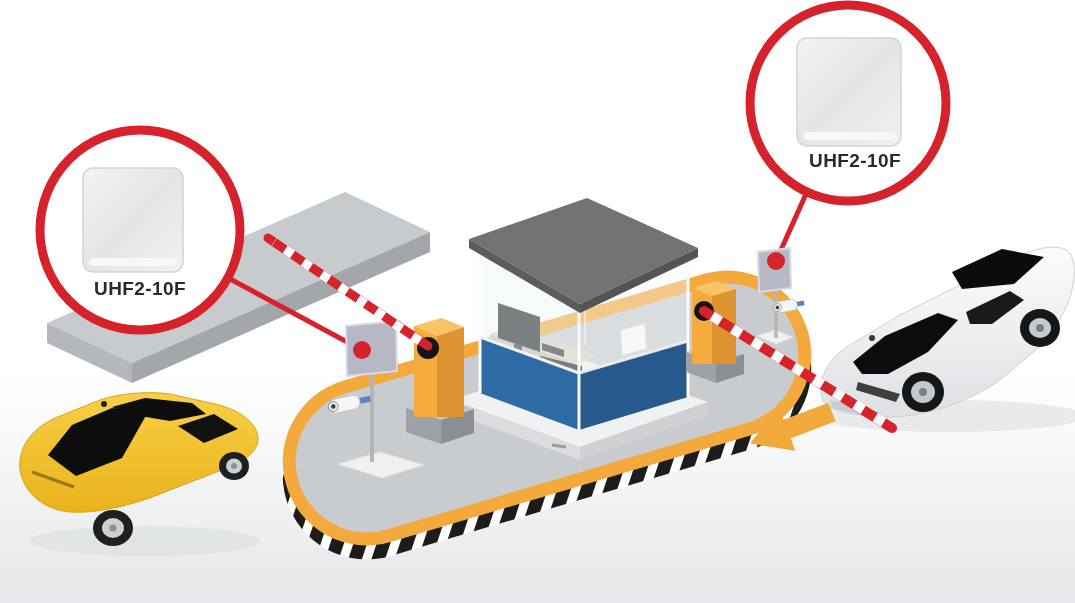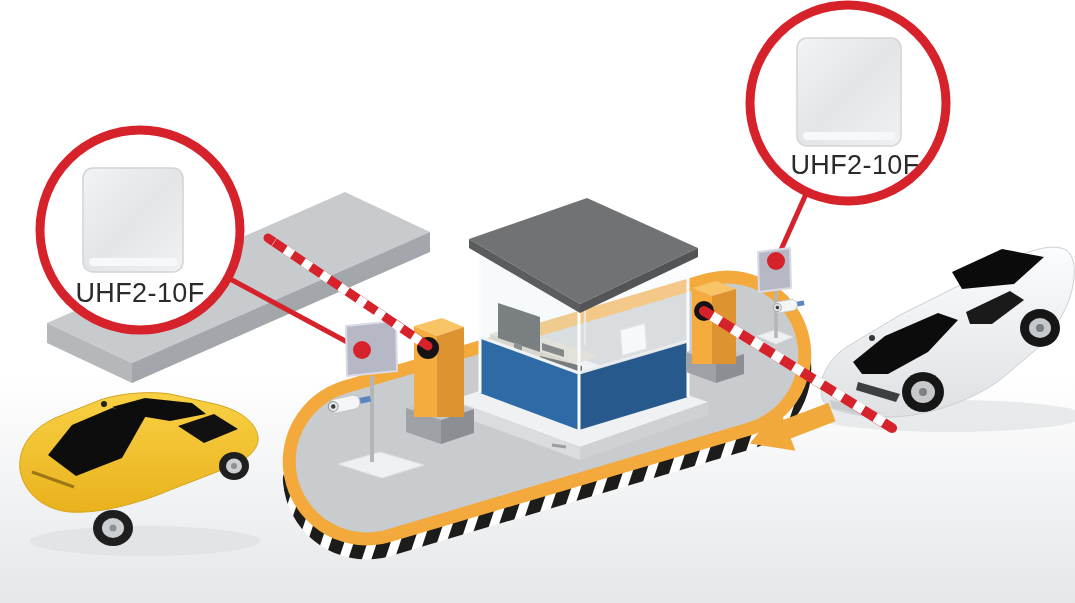--- a/index.html
+++ b/index.html
@@ -1,19 +1,19 @@
 <!DOCTYPE html>
 <html><head>
 <meta charset="utf-8">
 <style>
   html,body{margin:0;padding:0;background:#fff;}
   .stage{position:relative;width:1075px;height:603px;overflow:hidden;
          font-family:"Liberation Sans",sans-serif;}
   .stage svg{position:absolute;left:0;top:0;}
-  .callout-label{position:absolute;font-weight:normal;font-size:27px;
+  .callout-label{position:absolute;font-weight:bold;font-size:19px;
          color:#2b2a29;letter-spacing:.4px;transform:translateX(-50%);
          white-space:nowrap;}
 </style>
 </head>
 <body>
 
 <div class="stage">
 <svg width="1075" height="603" viewBox="0 0 1075 603">
   <defs>
     <linearGradient id="bgGrad" x1="0" y1="0" x2="0" y2="1">

